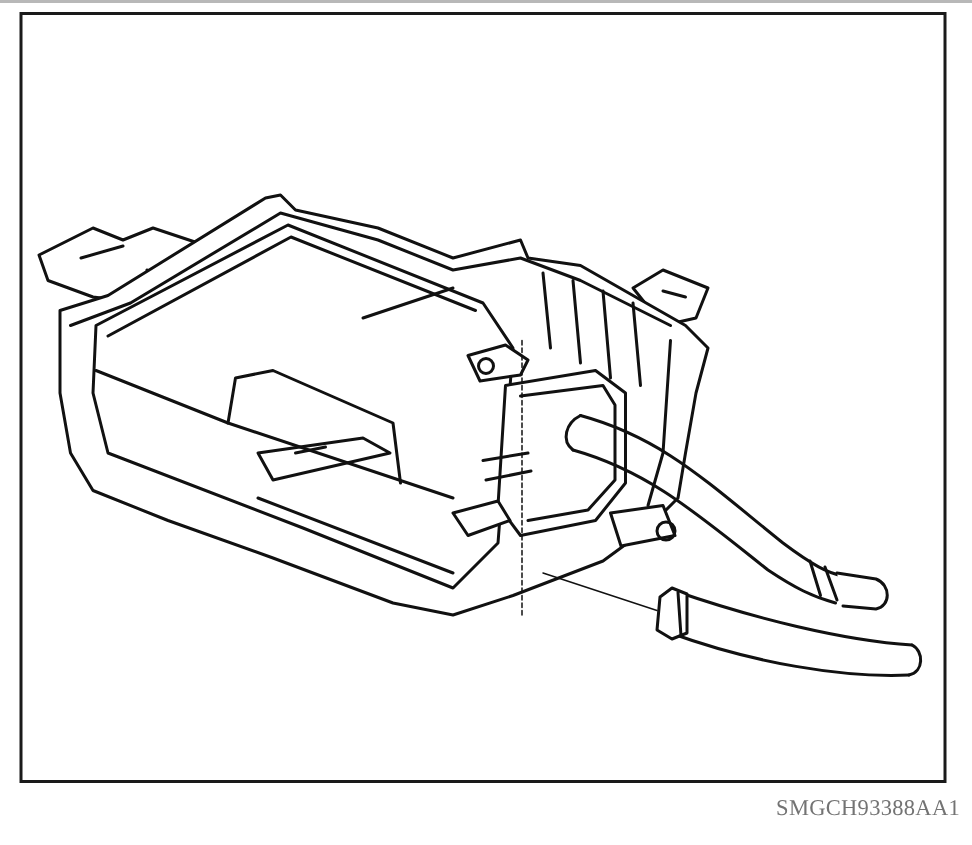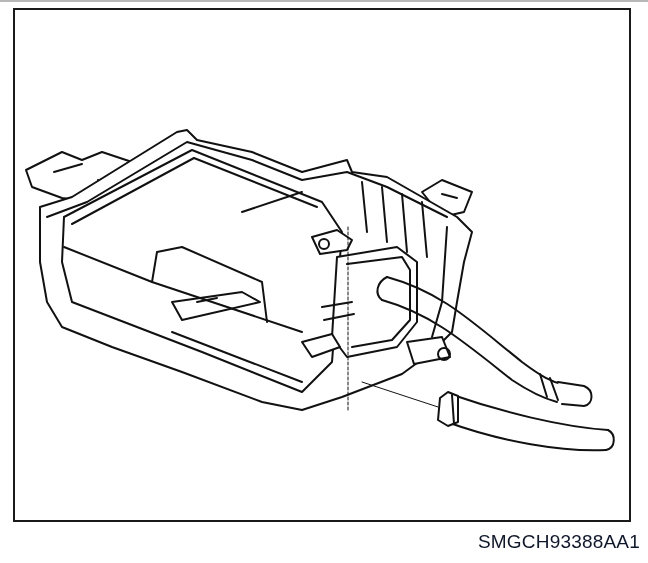--- a/index.html
+++ b/index.html
@@ -2,22 +2,22 @@
 <html><head>
 <meta charset="utf-8">
 <style>
   html, body { margin: 0; padding: 0; background: #ffffff; }
   body { width: 648px; height: 563px; position: relative; overflow: hidden;
          font-family: "Liberation Sans", sans-serif; }
   .topline { position: absolute; left: 0; top: 0; width: 648px; height: 2px; background: #b8b8b8; }
   .frame { position: absolute; left: 13px; top: 8px; width: 618px; height: 514px;
            border: 2px solid #1a1a1a; box-sizing: border-box; background: #fff; }
   .frame svg { position: absolute; left: 0; top: 0; }
-  .caption { position: absolute; right: 8px; top: 531px; font-size: 19px; color: #0f172a;
-             letter-spacing: 0.2px; }
+  .caption { position: absolute; right: 8px; top: 531px; font-size: 15px; color: #737373;
+             letter-spacing: 0.2px; font-family: Liberation Serif, serif; }
 </style>
 </head>
 <body>
 
 <div class="topline"></div>
 
 <div class="frame">
   <svg width="614" height="510" viewBox="13 8 614 510" fill="none" stroke="#111" stroke-width="2" stroke-linejoin="round" stroke-linecap="round">
 
     <g>

